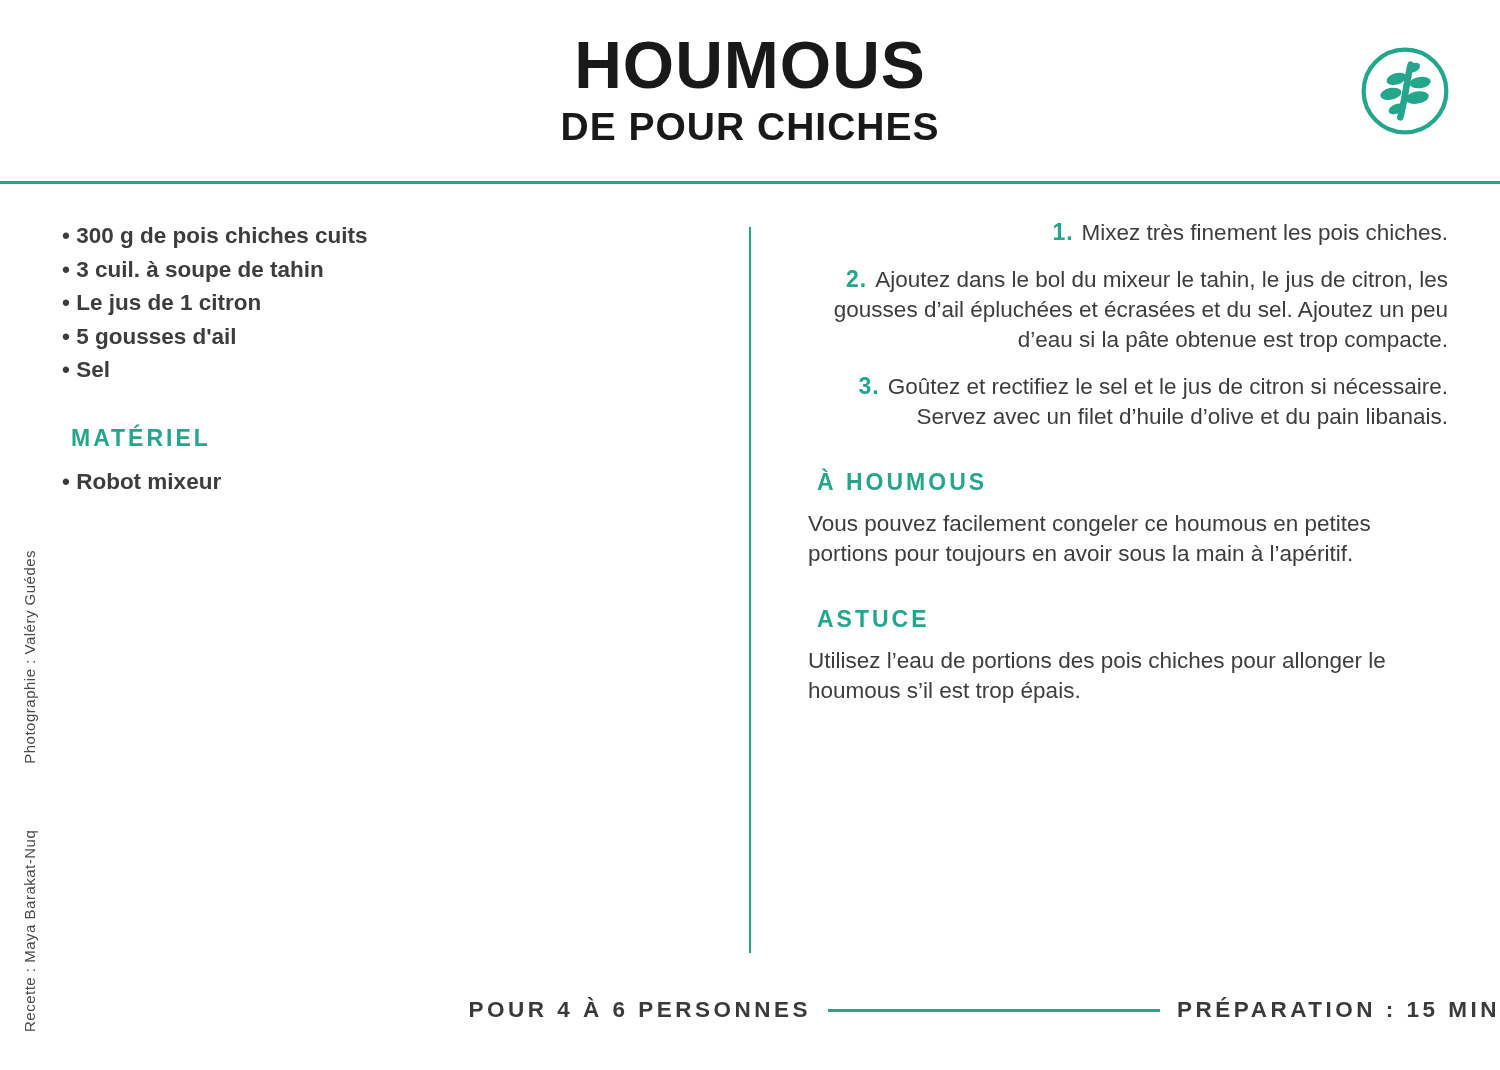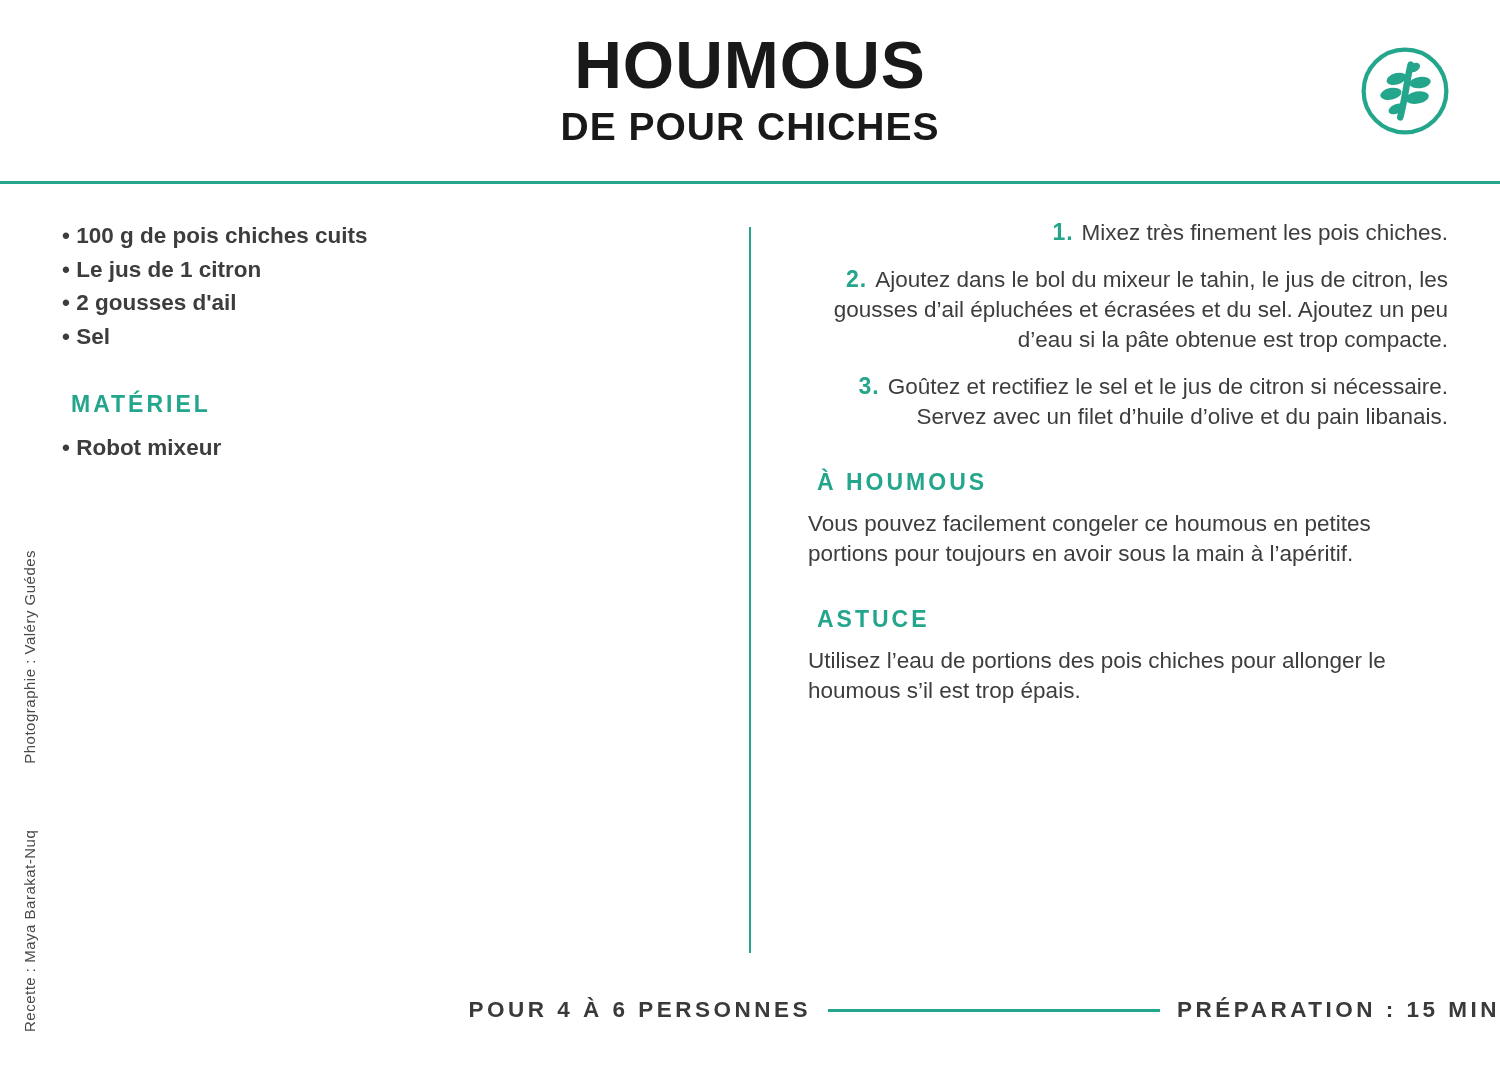--- a/index.html
+++ b/index.html
@@ -69,23 +69,24 @@
         <ellipse cx="63" cy="57" rx="12.5" ry="6.5" transform="rotate(-10 63 57)"></ellipse>
         <ellipse cx="41" cy="69" rx="9" ry="5" transform="rotate(-22 41 69)"></ellipse>
       </g>
     </svg>
   </div>
 
   <div class="rule-top"></div>
 
   <div class="col-left">
     <ul class="ing-list">
-      <li>100 g de pois chiches cuits</li>
+      <li>300 g de pois chiches cuits</li>
+      <li>3 cuil. à soupe de tahin</li>
       <li>Le jus de 1 citron</li>
-      <li>2 gousses d'ail</li>
+      <li>5 gousses d'ail</li>
       <li>Sel</li>
     </ul>
     <div class="section-heading">MATÉRIEL</div>
     <ul class="ing-list">
       <li>Robot mixeur</li>
     </ul>
   </div>
 
   <div class="divider"></div>
 

